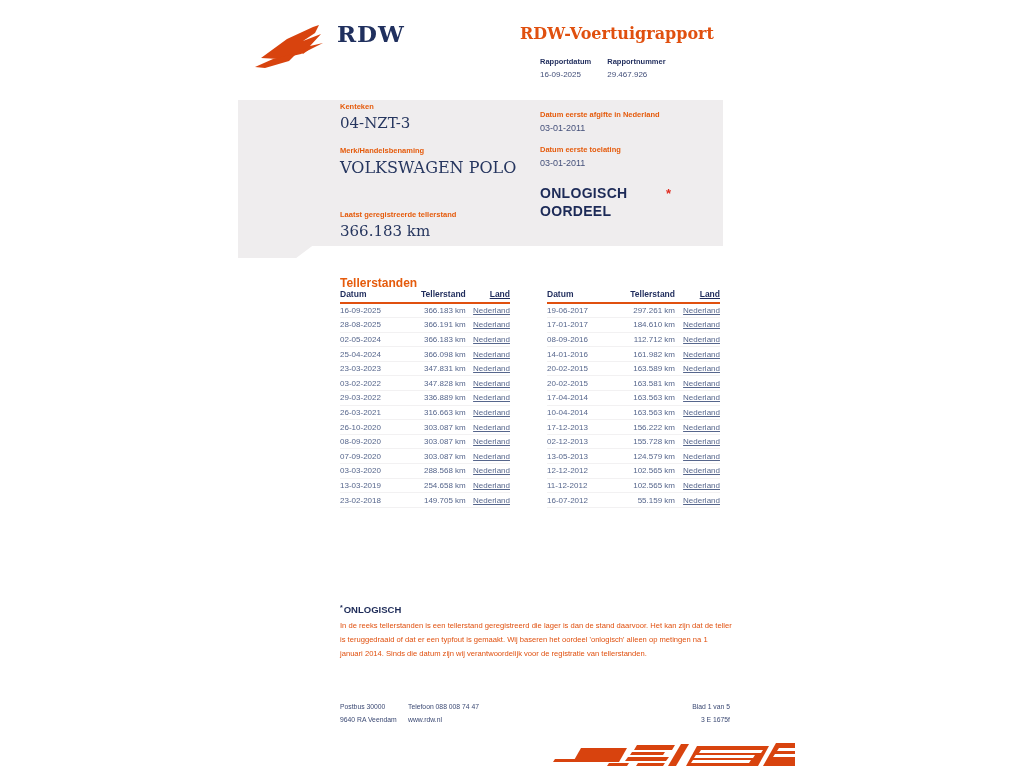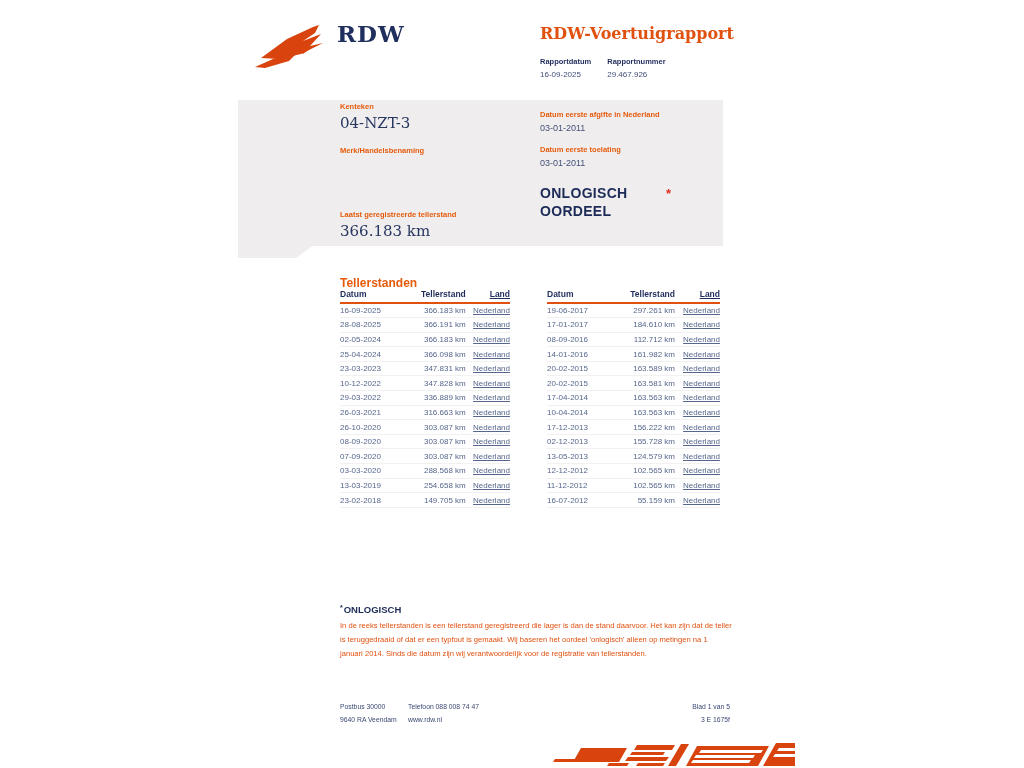--- a/index.html
+++ b/index.html
@@ -9,21 +9,21 @@
     overflow:hidden; font-family:"Liberation Sans", sans-serif;
   }
   
   .logo-bird { position:absolute; left:253px; top:24px; width:80px; height:46px; }
   .logo-text {
     position:absolute; left:337px; top:20px;
     font-family:"DejaVu Serif", serif; font-size:23px; font-weight:600;
     color:#20305e; letter-spacing:1px;
   }
   .doc-title {
-    position:absolute; left:540px; top:24px;
+    position:absolute; left:520px; top:24px;
     font-family:"DejaVu Serif", serif; font-size:16px; font-weight:bold;
     color:#e0500f;
   }
   .report-meta { position:absolute; left:540px; top:57px; display:flex; }
   .report-meta .meta-field { margin-right:16px; }
   .meta-label { font-size:7.5px; font-weight:bold; color:#1f2c5c; }
   .meta-value { font-size:8px; color:#44507a; margin-top:4px; }
   
   .info-box {
     position:absolute; left:238px; top:100px; width:485px; height:158px;
@@ -109,20 +109,21 @@
     </div>
   </div>
 
   <div class="info-box">
     <div class="field" style="left:102px; top:2px;">
       <div class="field-label">Kenteken</div>
       <div class="field-value-serif v-kenteken">04-NZT-3</div>
     </div>
     <div class="field" style="left:102px; top:46px;">
       <div class="field-label">Merk/Handelsbenaming</div>
+      <div class="field-value-serif v-merk">VOLKSWAGEN POLO</div>
     </div>
     <div class="field" style="left:102px; top:110px;">
       <div class="field-label">Laatst geregistreerde tellerstand</div>
       <div class="field-value-serif v-teller">366.183 km</div>
     </div>
     <div class="field" style="left:302px; top:10px;">
       <div class="field-label">Datum eerste afgifte in Nederland</div>
       <div class="field-value-small">03-01-2011</div>
     </div>
     <div class="field" style="left:302px; top:45px;">
@@ -168,21 +169,21 @@
           <td class="col-datum">25-04-2024</td>
           <td class="col-teller">366.098 km</td>
           <td class="col-land">Nederland</td>
         </tr>
           <tr>
           <td class="col-datum">23-03-2023</td>
           <td class="col-teller">347.831 km</td>
           <td class="col-land">Nederland</td>
         </tr>
           <tr>
-          <td class="col-datum">10-12-2022</td>
+          <td class="col-datum">03-02-2022</td>
           <td class="col-teller">347.828 km</td>
           <td class="col-land">Nederland</td>
         </tr>
           <tr>
           <td class="col-datum">29-03-2022</td>
           <td class="col-teller">336.889 km</td>
           <td class="col-land">Nederland</td>
         </tr>
           <tr>
           <td class="col-datum">26-03-2021</td>

